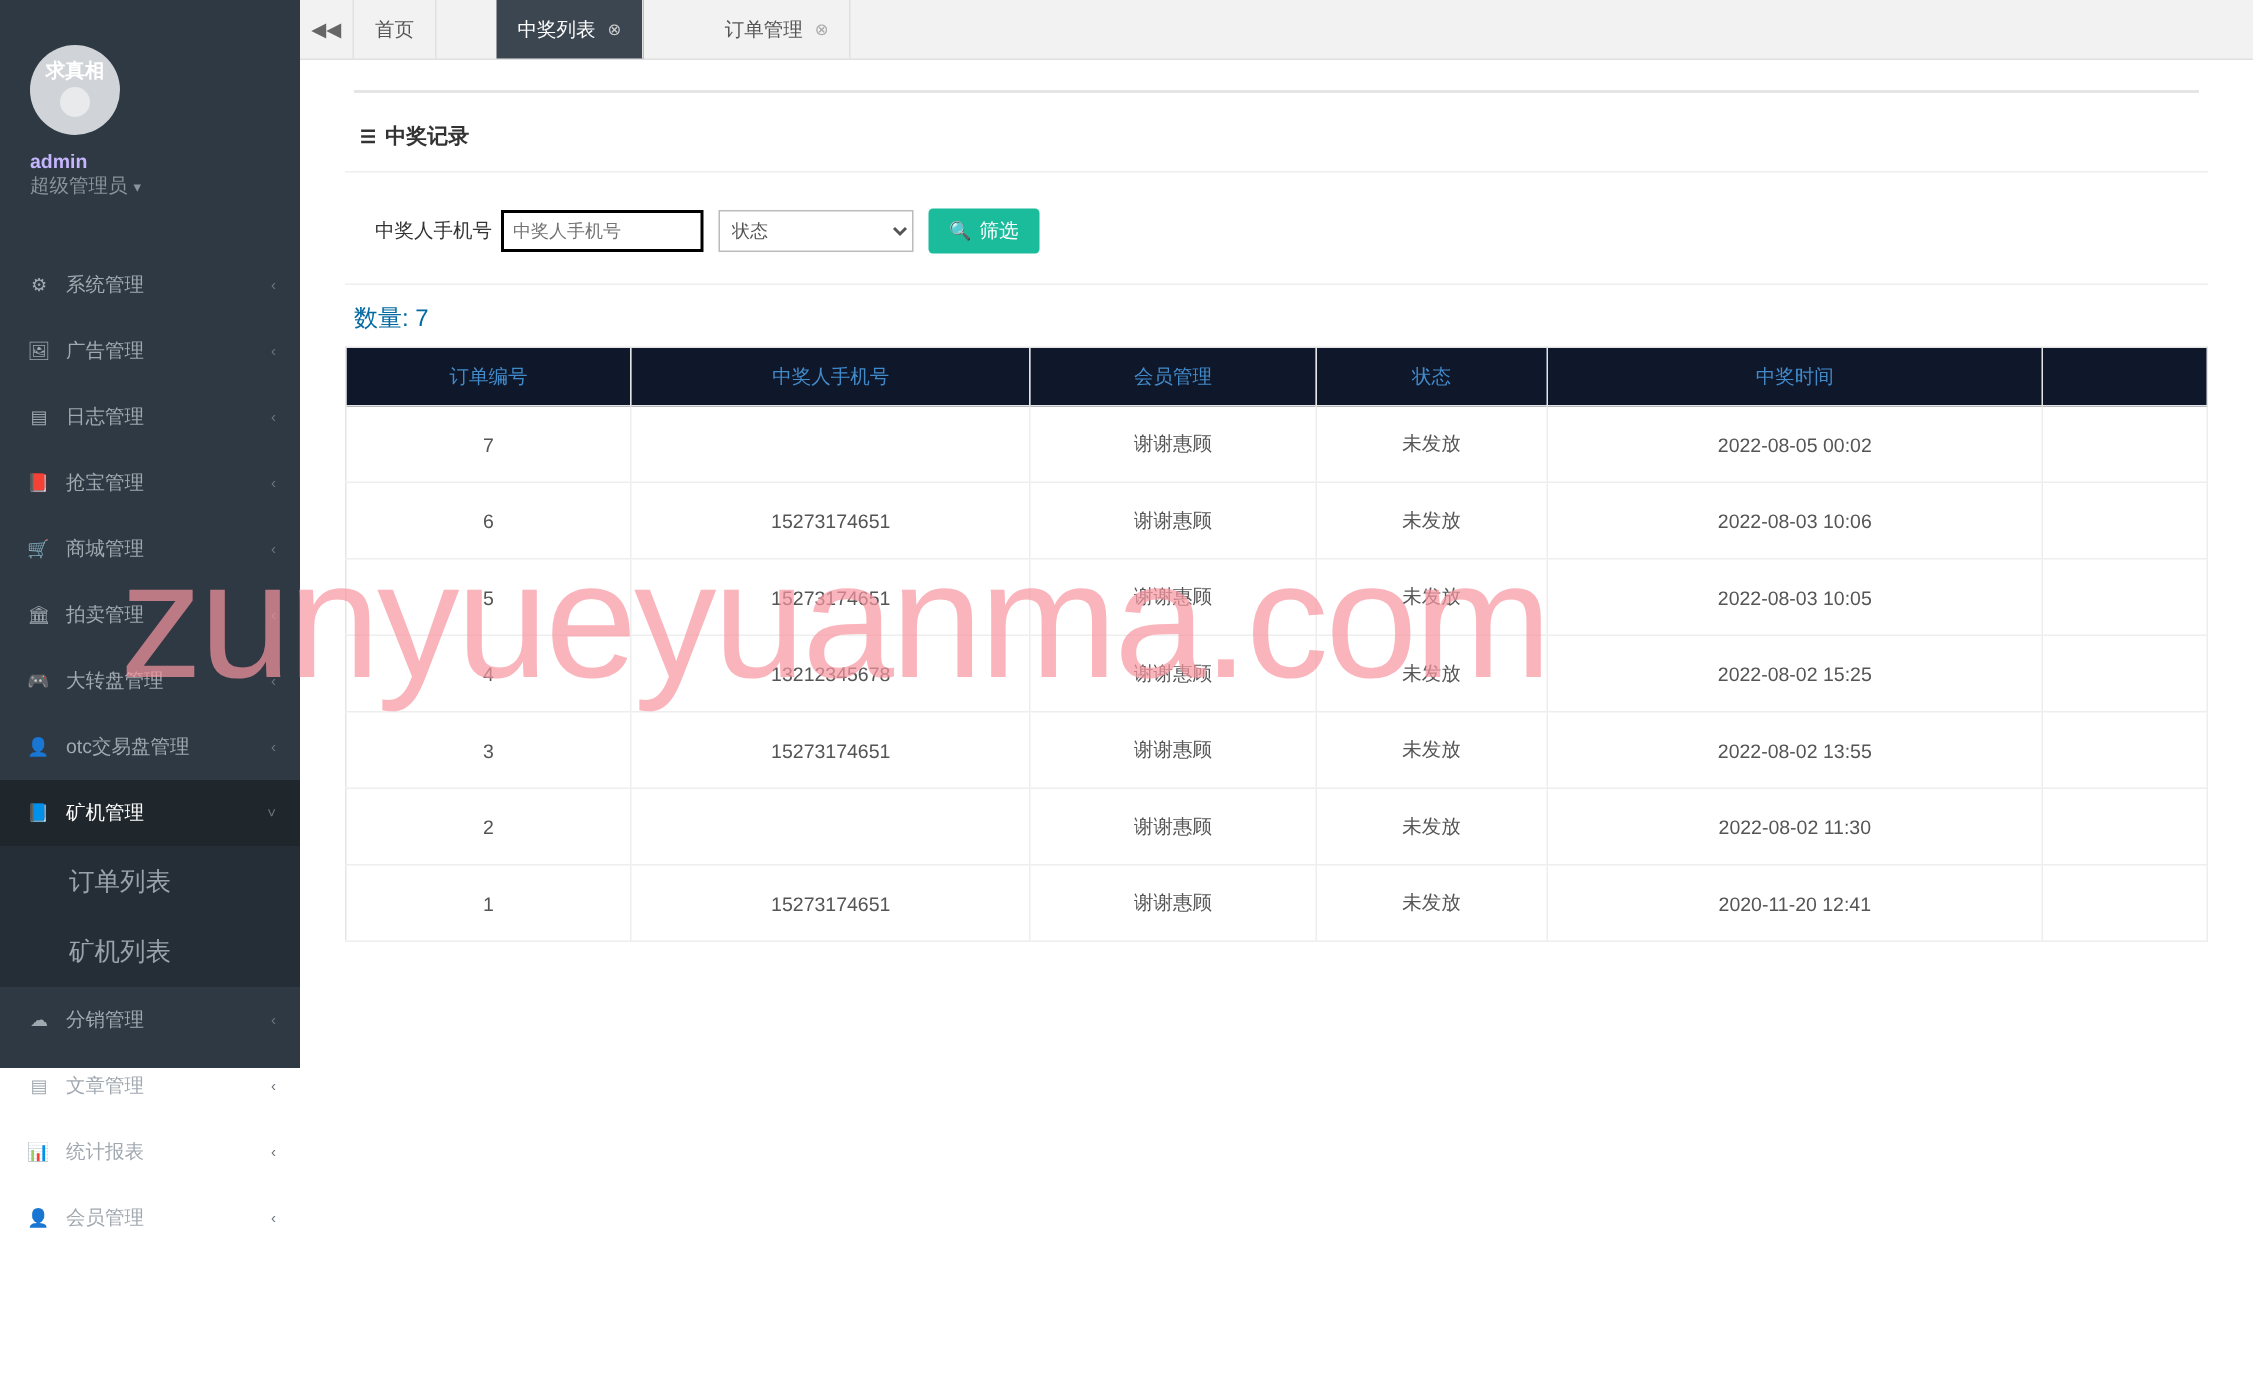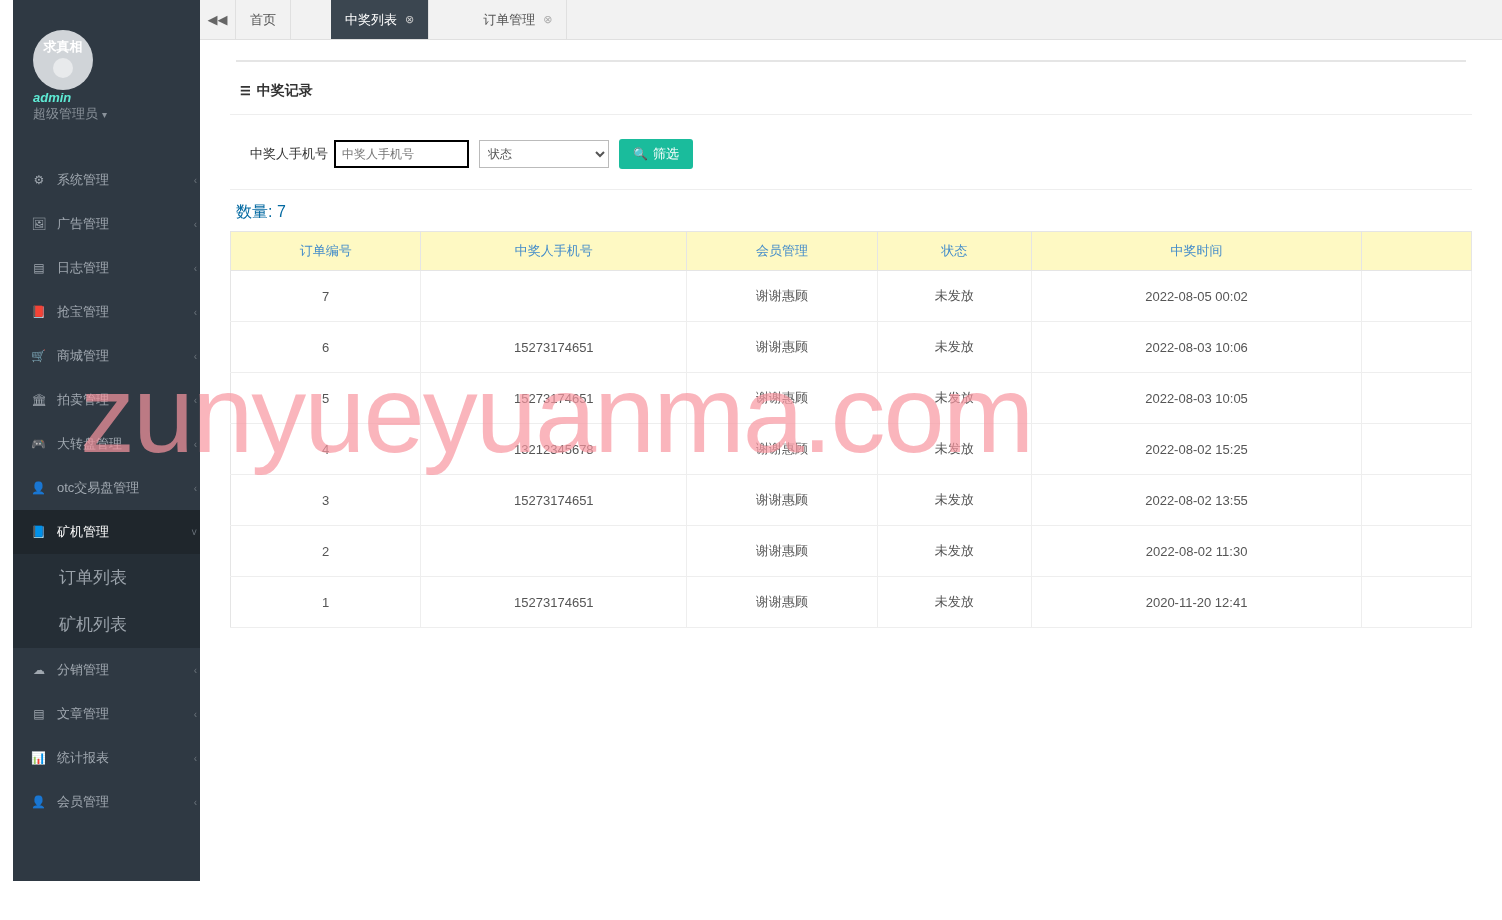--- a/index.html
+++ b/index.html
@@ -8,23 +8,23 @@
   font-size: 13px;
   color: #333;
   background: #fff;
   width: 1502px;
   height: 920px;
   overflow: hidden;
   position: relative;
 }
 .sidebar {
   position: absolute;
-  left: 13px; top: 0;
+  left: 0; top: 0;
   width: 200px;
-  height: 881px;
+  height: 712px;
   background: #2f3943;
   color: #a0a8b0;
 }
 .profile {
   padding: 30px 20px 15px 20px;
 }
 .avatar {
   width: 60px; height: 60px;
   border-radius: 50%;
   background: #d0d4d8;
@@ -42,24 +42,24 @@
 .avatar::after {
   content: "";
   position: absolute;
   top: 28px; left: 50%;
   transform: translateX(-50%);
   width: 20px; height: 20px;
   border-radius: 50%;
   background: #e8eaec;
 }
 .username {
-  color: #5eead4;
+  margin-top: 10px;
+  color: #c4b5fd;
   font-weight: bold;
   font-size: 13px;
-  font-style: italic;
 }
 .role {
   margin-top: 0;
   color: #8a929a;
   font-size: 13px;
 }
 .role::after {
   content: "▾";
   margin-left: 4px;
   font-size: 10px;
@@ -218,21 +218,21 @@
   border-collapse: collapse;
   border: 1px solid #e5e5e5;
 }
 .data-table th {
   color: #428bca;
   font-weight: normal;
   font-size: 13px;
   padding: 10px 8px;
   border: 1px solid #e5e5e5;
   text-align: center;
-  background: #fef9c3;
+  background: #0f172a;
 }
 .data-table td {
   text-align: center;
   padding: 16px 8px;
   font-size: 13px;
   color: #555;
   border: 1px solid #eee;
   border-left: none;
   border-right: 1px solid #eee;
 }

